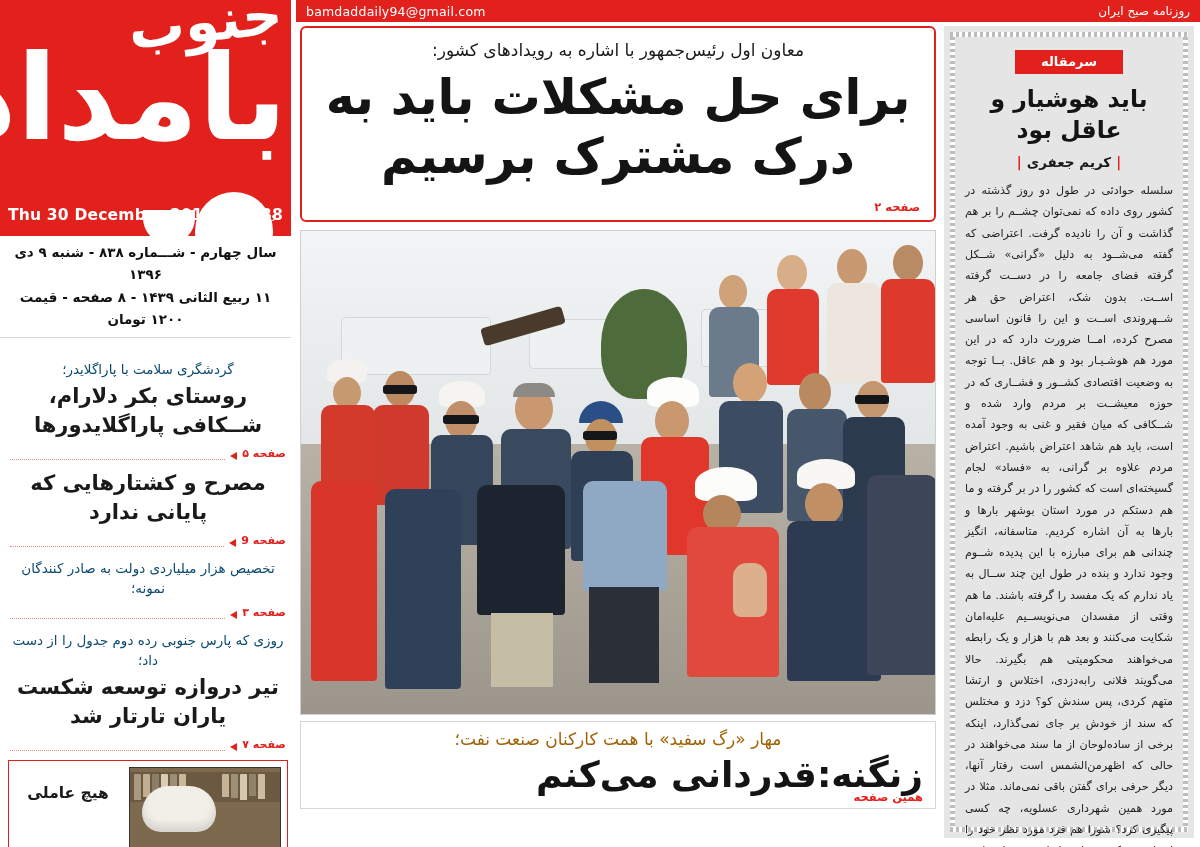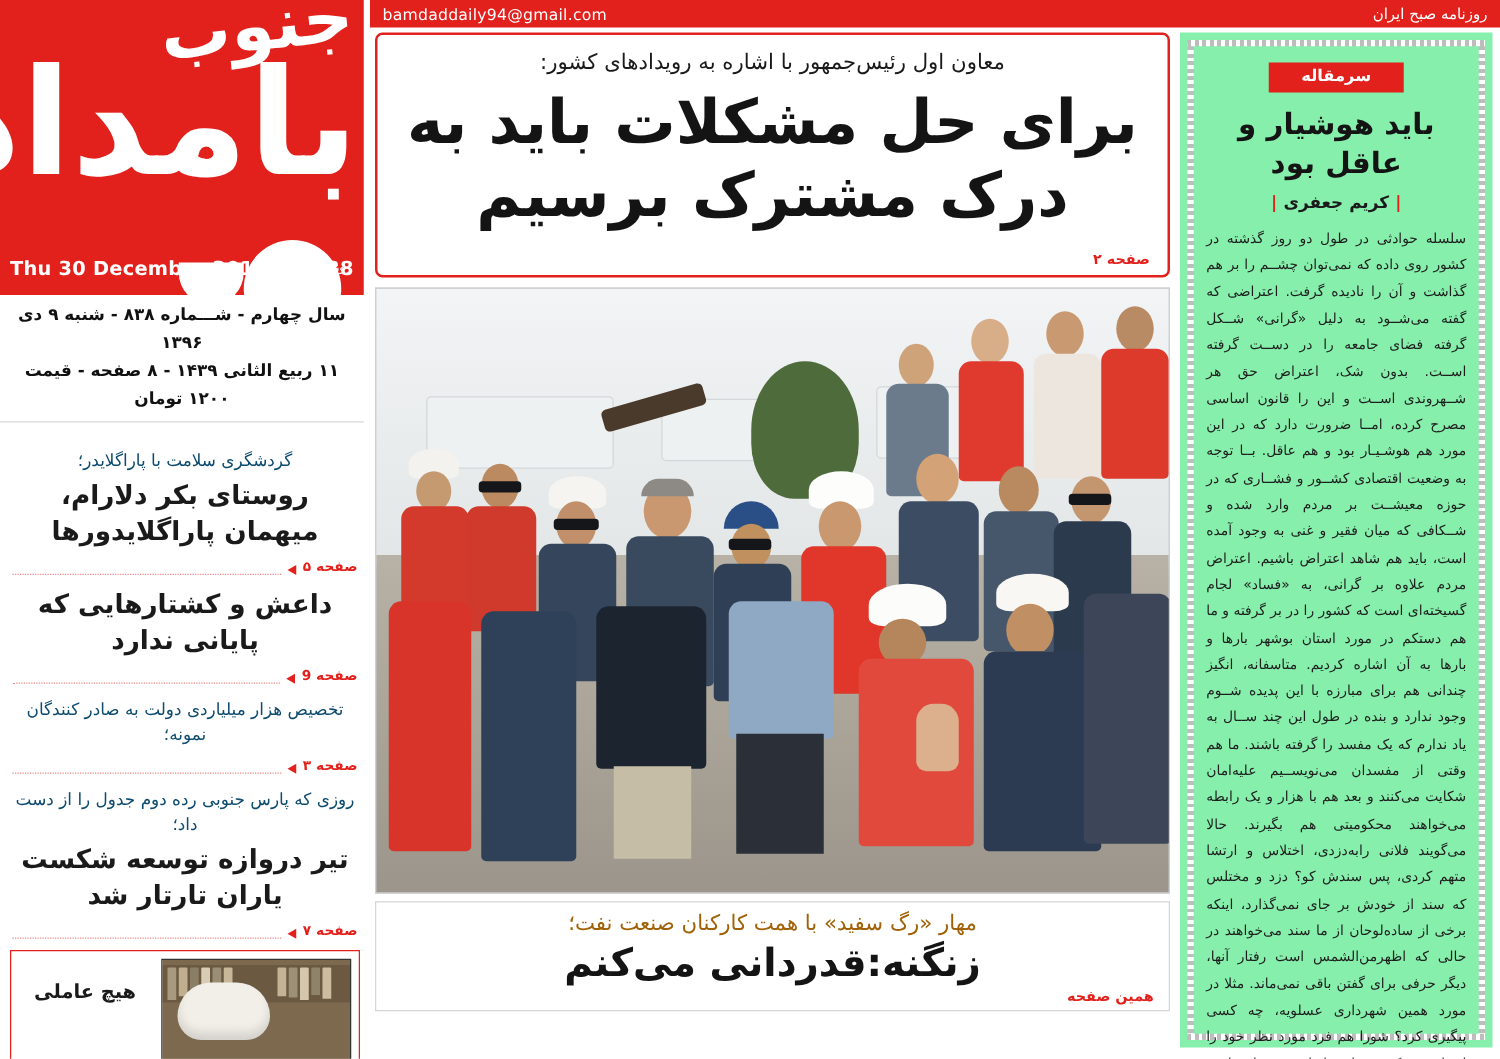--- a/index.html
+++ b/index.html
@@ -146,21 +146,21 @@
     margin-top: 8px; width: 636px; height: 485px;
     border: 1px solid #cfcfcf; position: relative; overflow: hidden;
     background: #c9cfd4;
   }
   .caption-box {
     margin-top: 6px; border: 1px solid #d6d6d6; direction: rtl;
     padding: 6px 12px 8px 12px; position: relative; height: 88px;
   }
   .cap-kicker { font-size: 17px; color: #a16207; text-align: center; line-height: 1.4; }
   .cap-title {
-    font-size: 31px; font-weight: bold; color: #141414; text-align: center;
+    font-size: 36px; font-weight: bold; color: #141414; 
     line-height: 1.15; letter-spacing: -1px; margin-top: 2px;
   }
   .cap-pg {
     position: absolute; right: 12px; bottom: 4px;
     font-size: 11.5px; font-weight: bold; color: #e2211c; direction: rtl;
   }
 
   
   .sky { position: absolute; left:0; top:0; right:0; height: 46%; background: linear-gradient(180deg,#f2f4f5 0%, #e2e6e7 100%); }
   .ground { position: absolute; left:0; bottom:0; right:0; height: 56%; background: linear-gradient(180deg,#b8b2a6 0%, #9b958b 100%); }
@@ -175,21 +175,21 @@
   .head { position: absolute; border-radius: 50%; }
   .hat { position: absolute; border-radius: 50% 50% 20% 20%; }
   .body { position: absolute; border-radius: 10px 10px 4px 4px; }
 
   
   .rightcol {
     position: absolute; left: 944px; top: 26px; width: 250px; height: 812px;
   }
   .edit-box {
     width: 250px; height: 812px; padding: 10px 11px 8px 11px;
-    border: 6px solid transparent; direction: rtl; background: #86efac;
+    border: 6px solid transparent; direction: rtl; background: #e5e5e5;
     position: relative;
   }
   .edit-frame {
     position: absolute; inset: 0;
     background:
       repeating-linear-gradient(90deg,#bdbdbd 0 3px,#fff 3px 6px) top/100% 5px no-repeat,
       repeating-linear-gradient(90deg,#bdbdbd 0 3px,#fff 3px 6px) bottom/100% 5px no-repeat,
       repeating-linear-gradient(0deg,#bdbdbd 0 3px,#fff 3px 6px) left/5px 100% no-repeat,
       repeating-linear-gradient(0deg,#bdbdbd 0 3px,#fff 3px 6px) right/5px 100% no-repeat;
     pointer-events: none;
@@ -238,30 +238,30 @@
 
     <div class="dateband">
       <div>سال چهارم - شـــماره ۸۳۸ - شنبه ۹ دی ۱۳۹۶</div>
       <div>۱۱ ربیع الثانی ۱۴۳۹ - ۸ صفحه - قیمت ۱۲۰۰ تومان</div>
     </div>
 
     <div class="teasers">
 
       <div class="teaser">
         <div class="teaser-kicker">گردشگری سلامت با پاراگلایدر؛</div>
-        <div class="teaser-title">روستای بکر دلارام، میهمان پاراگلایدورها</div>
+        <div class="teaser-title">روستای بکر دلارام، شــکافی پاراگلایدورها</div>
         <div class="teaser-foot">
           <span class="dots"></span>
           <span class="arrow"></span>
           <span class="pg">صفحه ۵</span>
         </div>
       </div>
 
       <div class="teaser">
-        <div class="teaser-title">داعش و کشتارهایی که پایانی ندارد</div>
+        <div class="teaser-title">مصرح و کشتارهایی که پایانی ندارد</div>
         <div class="teaser-foot">
           <span class="dots"></span>
           <span class="arrow"></span>
           <span class="pg">صفحه 9</span>
         </div>
       </div>
 
       <div class="teaser">
         <div class="teaser-kicker">تخصیص هزار میلیاردی دولت به صادر کنندگان نمونه؛</div>
         <div class="teaser-foot">

